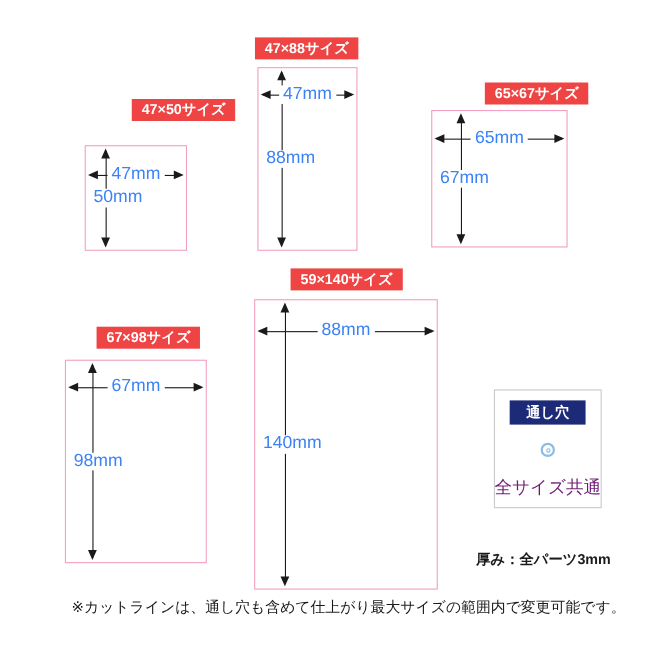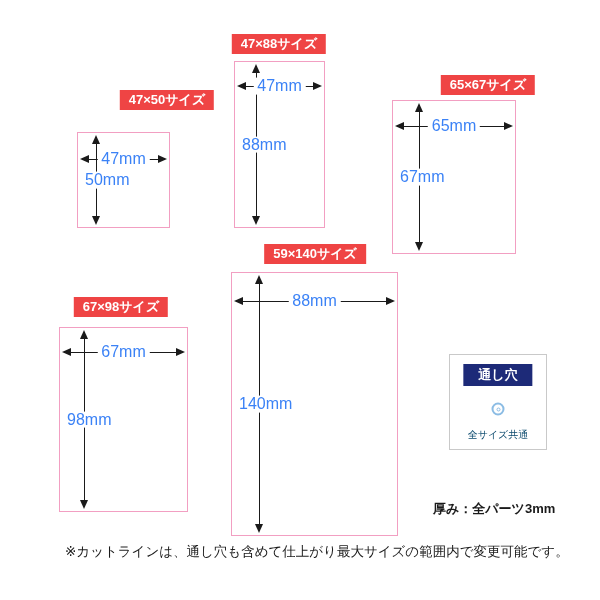--- a/index.html
+++ b/index.html
@@ -88,21 +88,21 @@
     line-height: 1.05;
     padding: 0 4px;
     white-space: nowrap;
   }
   .dim.w { transform: translate(-50%, -50%); left: 50%; }
   .dim.h { transform: translateY(-50%); top: 50%; left: 3px; }
 
   .hole-box {
     position: absolute;
     left: 449px; top: 354px;
-    width: 98px; height: 96px;
+    width: 98px; height: 108px;
     background: #ffffff;
     border: 1px solid #c9c9c9;
   }
   .hole-tag {
     position: absolute;
     left: 50%; top: 9px;
     transform: translateX(-50%);
     background: #1d2a78;
     color: #ffffff;
     font-size: 13px;
@@ -124,22 +124,22 @@
   }
   .ring-inner {
     width: 4px; height: 4px;
     border: 1.5px solid #8bbce4;
     border-radius: 50%;
   }
   .hole-note {
     position: absolute;
     left: 50%; bottom: 7px;
     transform: translateX(-50%);
-    font-size: 10px;
-    color: #0c4a6e;
+    font-size: 16px;
+    color: #701a75;
     white-space: nowrap;
   }
 
   .thickness {
     position: absolute;
     left: 433px; top: 500px;
     font-size: 13px;
     font-weight: bold;
     color: #1a1a1a;
     white-space: nowrap;
@@ -176,30 +176,30 @@
     <div class="rect" style="left:234px; top:61px; width:91px; height:167px;">
       <div class="v-arrow" style="left:21px;"></div>
       <div class="h-arrow" style="top:24px;"></div>
       <span class="dim w" style="top:24px;">47mm</span>
       <span class="dim h">88mm</span>
     </div>
   </div>
 
   <div>
     <div class="tag" style="left:454px; top:75px;margin-left:34px;">65×67サイズ</div>
-    <div class="rect" style="left:392px; top:100px; width:124px; height:154px;">
+    <div class="rect" style="left:392px; top:100px; width:124px; height:125px;">
       <div class="v-arrow" style="left:26px;"></div>
       <div class="h-arrow" style="top:25px;"></div>
       <span class="dim w" style="top:25px;">65mm</span>
       <span class="dim h">67mm</span>
     </div>
   </div>
 
   <div>
-    <div class="tag" style="left:121px; top:297px;">67×98サイズ</div>
+    <div class="tag" style="left:135px; top:297px;">67×98サイズ</div>
     <div class="rect" style="left:59px; top:327px; width:129px; height:185px;">
       <div class="v-arrow" style="left:24px;"></div>
       <div class="h-arrow" style="top:24px;"></div>
       <span class="dim w" style="top:24px;">67mm</span>
       <span class="dim h">98mm</span>
     </div>
   </div>
 
   <div>
     <div class="tag" style="left:315px; top:244px;">59×140サイズ</div>

